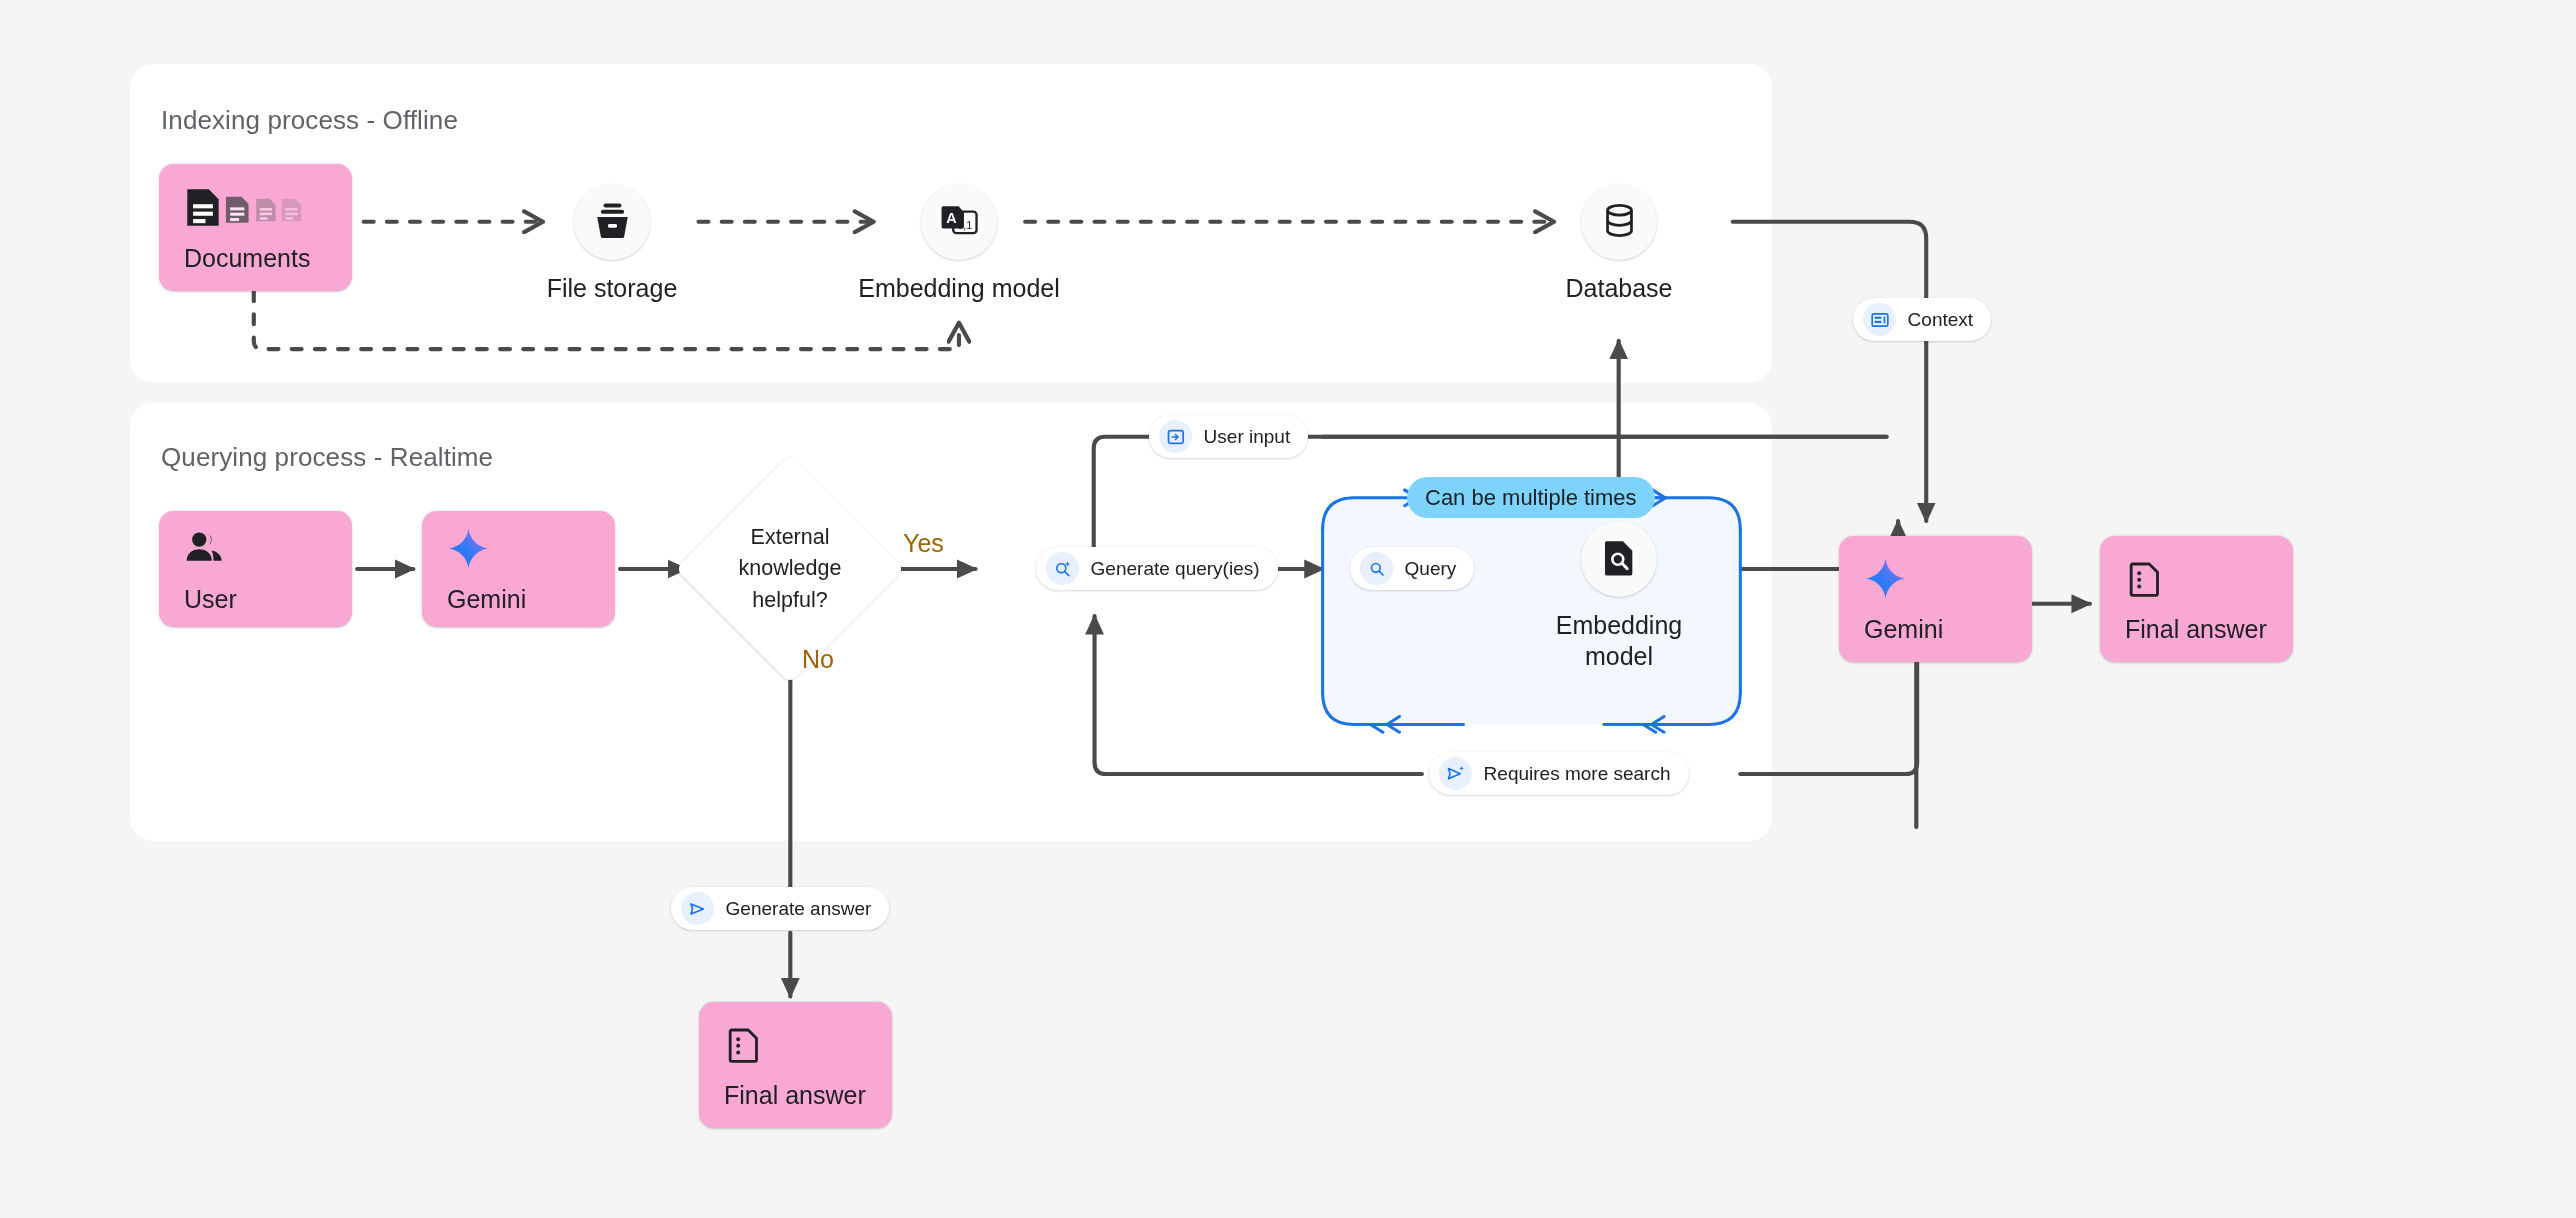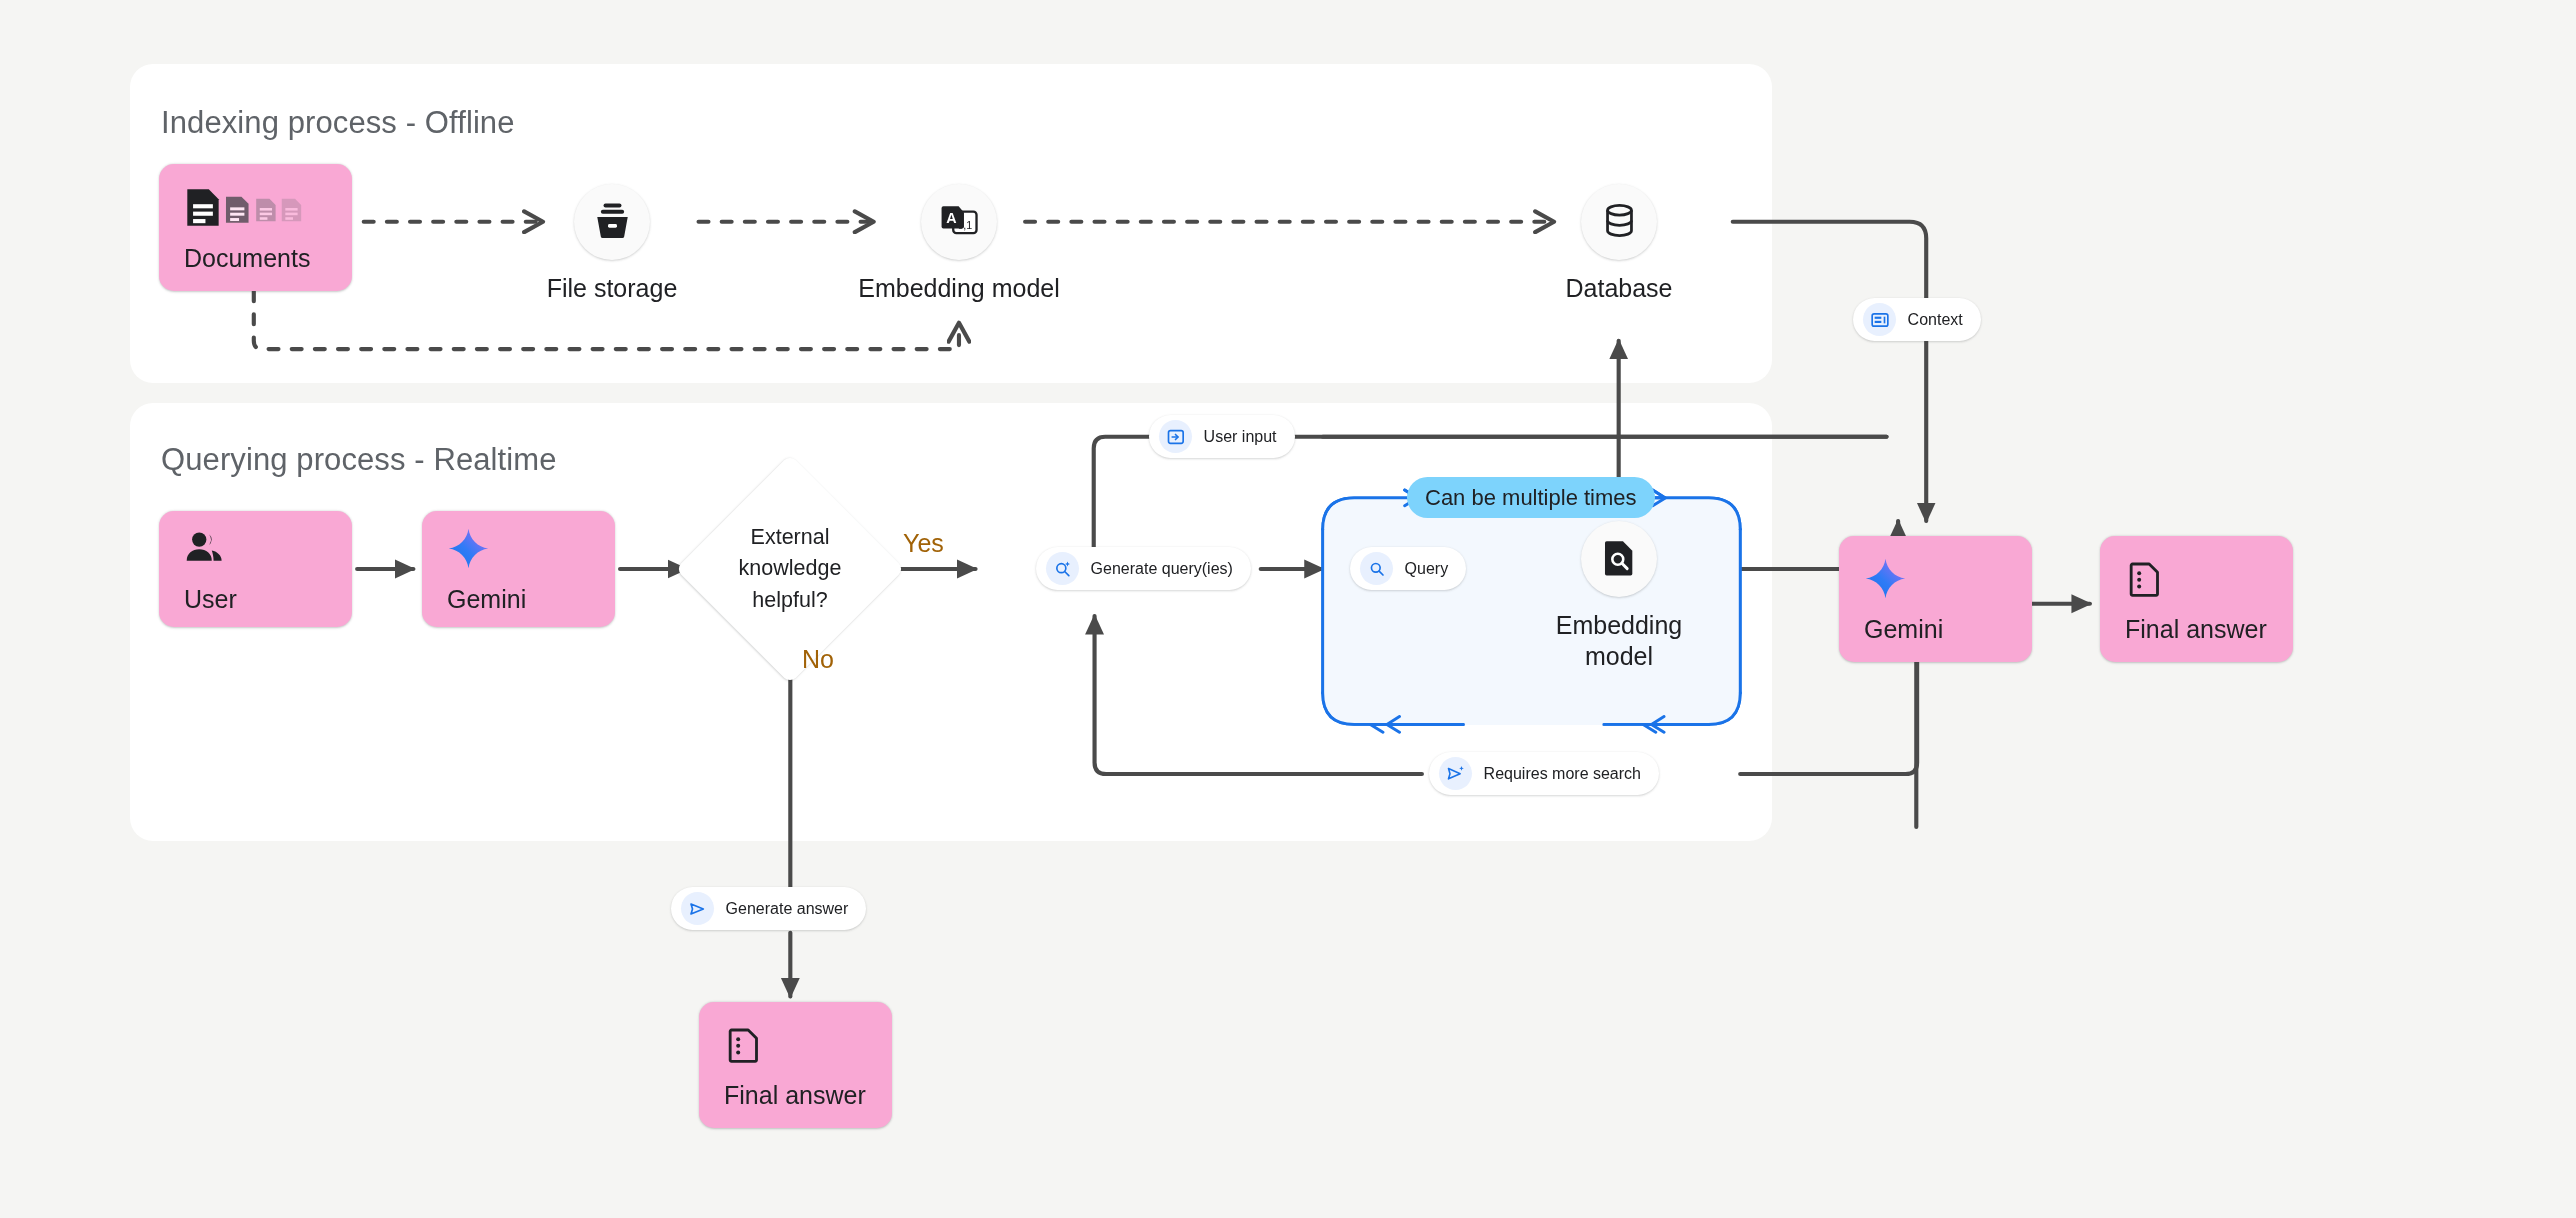--- a/index.html
+++ b/index.html
@@ -11,21 +11,21 @@
     -webkit-font-smoothing:antialiased;
     overflow:hidden;
   }
   #stage { position:absolute; inset:0; }
 
   
   .panel {
     position:absolute; background:#ffffff; border-radius:23px;
   }
   .panel-title {
-    position:absolute; font-size:31px; color:#5f6368; letter-spacing:0.1px;
+    position:absolute; font-size:26px; color:#5f6368; letter-spacing:0.1px;
     white-space:nowrap; font-weight:400;
   }
 
   
   .card {
     position:absolute; background:#f9a8d4; border-radius:15px;
     box-shadow:0 0.8px 2.5px rgba(60,64,67,.20), 0 0.8px 1.7px rgba(60,64,67,.10);
     display:flex; flex-direction:column; justify-content:center;
     padding-left:25px;
   }
@@ -40,21 +40,21 @@
     display:flex; align-items:center; justify-content:center;
   }
   .circ-lbl { margin-top:13.2px; font-size:25px; color:#202124; text-align:center; white-space:nowrap; line-height:1.22;}
   .circ-lbl.two { white-space:normal; width:141px; }
 
   
   .chip {
     position:absolute; display:flex; align-items:center; gap:11.6px;
     background:#fff; border-radius:826px; height:43px; padding:0 18px 0 10px;
     box-shadow:0 0.8px 2.5px rgba(60,64,67,.18), 0 0.8px 1.7px rgba(60,64,67,.08);
-    font-size:16px; color:#202124; white-space:nowrap;
+    font-size:19px; color:#202124; white-space:nowrap;
   }
   .chip .cicon {
     width:33px; height:33px; border-radius:50%; background:#e8f0fe;
     display:flex; align-items:center; justify-content:center; flex:0 0 auto;
   }
   .chip.plain { padding:0 18px; background:#fafafa; box-shadow:none; }
   .chip.plain.shadow{ background:#fbfbfa; }
 
   
   .diamond-wrap { position:absolute; }

